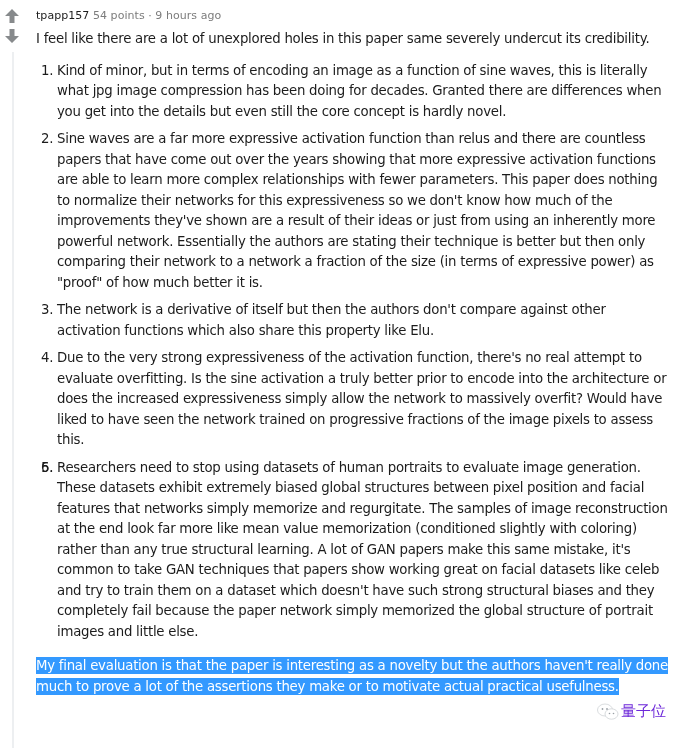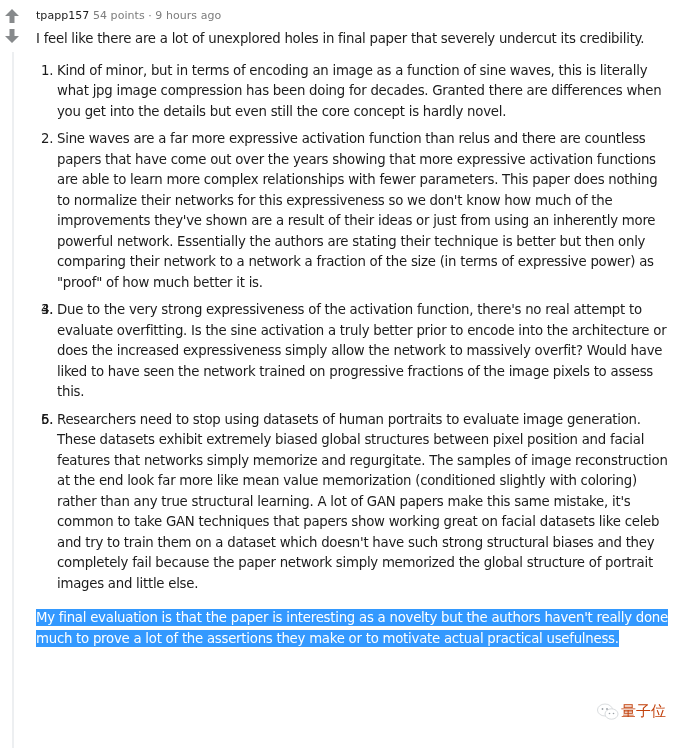--- a/index.html
+++ b/index.html
@@ -97,21 +97,21 @@
       box-decoration-break: clone;
     }
     .watermark {
       position: absolute;
       left: 597px;
       top: 702px;
       display: flex;
       align-items: center;
       gap: 2px;
       font-size: 15px;
-      color: #c2410c;
+      color: #6d28d9;
     }
     .wm-icon {
       width: 22px;
       height: 18px;
     }
   </style>
 </head>
 <body>
 
 <div class="comment">
@@ -128,33 +128,34 @@
   <div class="thread-line"></div>
 
   <div class="meta">
     <span class="author">tpapp157</span>
     <span>54 points</span>
     <span>·</span>
     <span>9 hours ago</span>
   </div>
 
   <div class="body">
-    <p>I feel like there are a lot of unexplored holes in final paper that severely undercut its credibility.</p>
+    <p>I feel like there are a lot of unexplored holes in this paper same severely undercut its credibility.</p>
 
     <ol class="points">
       <li>
         <span class="num">1.</span>
         <span>Kind of minor, but in terms of encoding an image as a function of sine waves, this is literally what jpg image compression has been doing for decades. Granted there are differences when you get into the details but even still the core concept is hardly novel.</span>
       </li>
       <li>
         <span class="num">2.</span>
         <span>Sine waves are a far more expressive activation function than relus and there are countless papers that have come out over the years showing that more expressive activation functions are able to learn more complex relationships with fewer parameters. This paper does nothing to normalize their networks for this expressiveness so we don't know how much of the improvements they've shown are a result of their ideas or just from using an inherently more powerful network. Essentially the authors are stating their technique is better but then only comparing their network to a network a fraction of the size (in terms of expressive power) as "proof" of how much better it is.</span>
       </li>
       <li>
         <span class="num">3.</span>
+        <span>The network is a derivative of itself but then the authors don't compare against other activation functions which also share this property like Elu.</span>
       </li>
       <li>
         <span class="num">4.</span>
         <span>Due to the very strong expressiveness of the activation function, there's no real attempt to evaluate overfitting. Is the sine activation a truly better prior to encode into the architecture or does the increased expressiveness simply allow the network to massively overfit? Would have liked to have seen the network trained on progressive fractions of the image pixels to assess this.</span>
       </li>
       <li>
         <span class="num">5.</span>
       </li>
       <li>
         <span class="num">6.</span>

